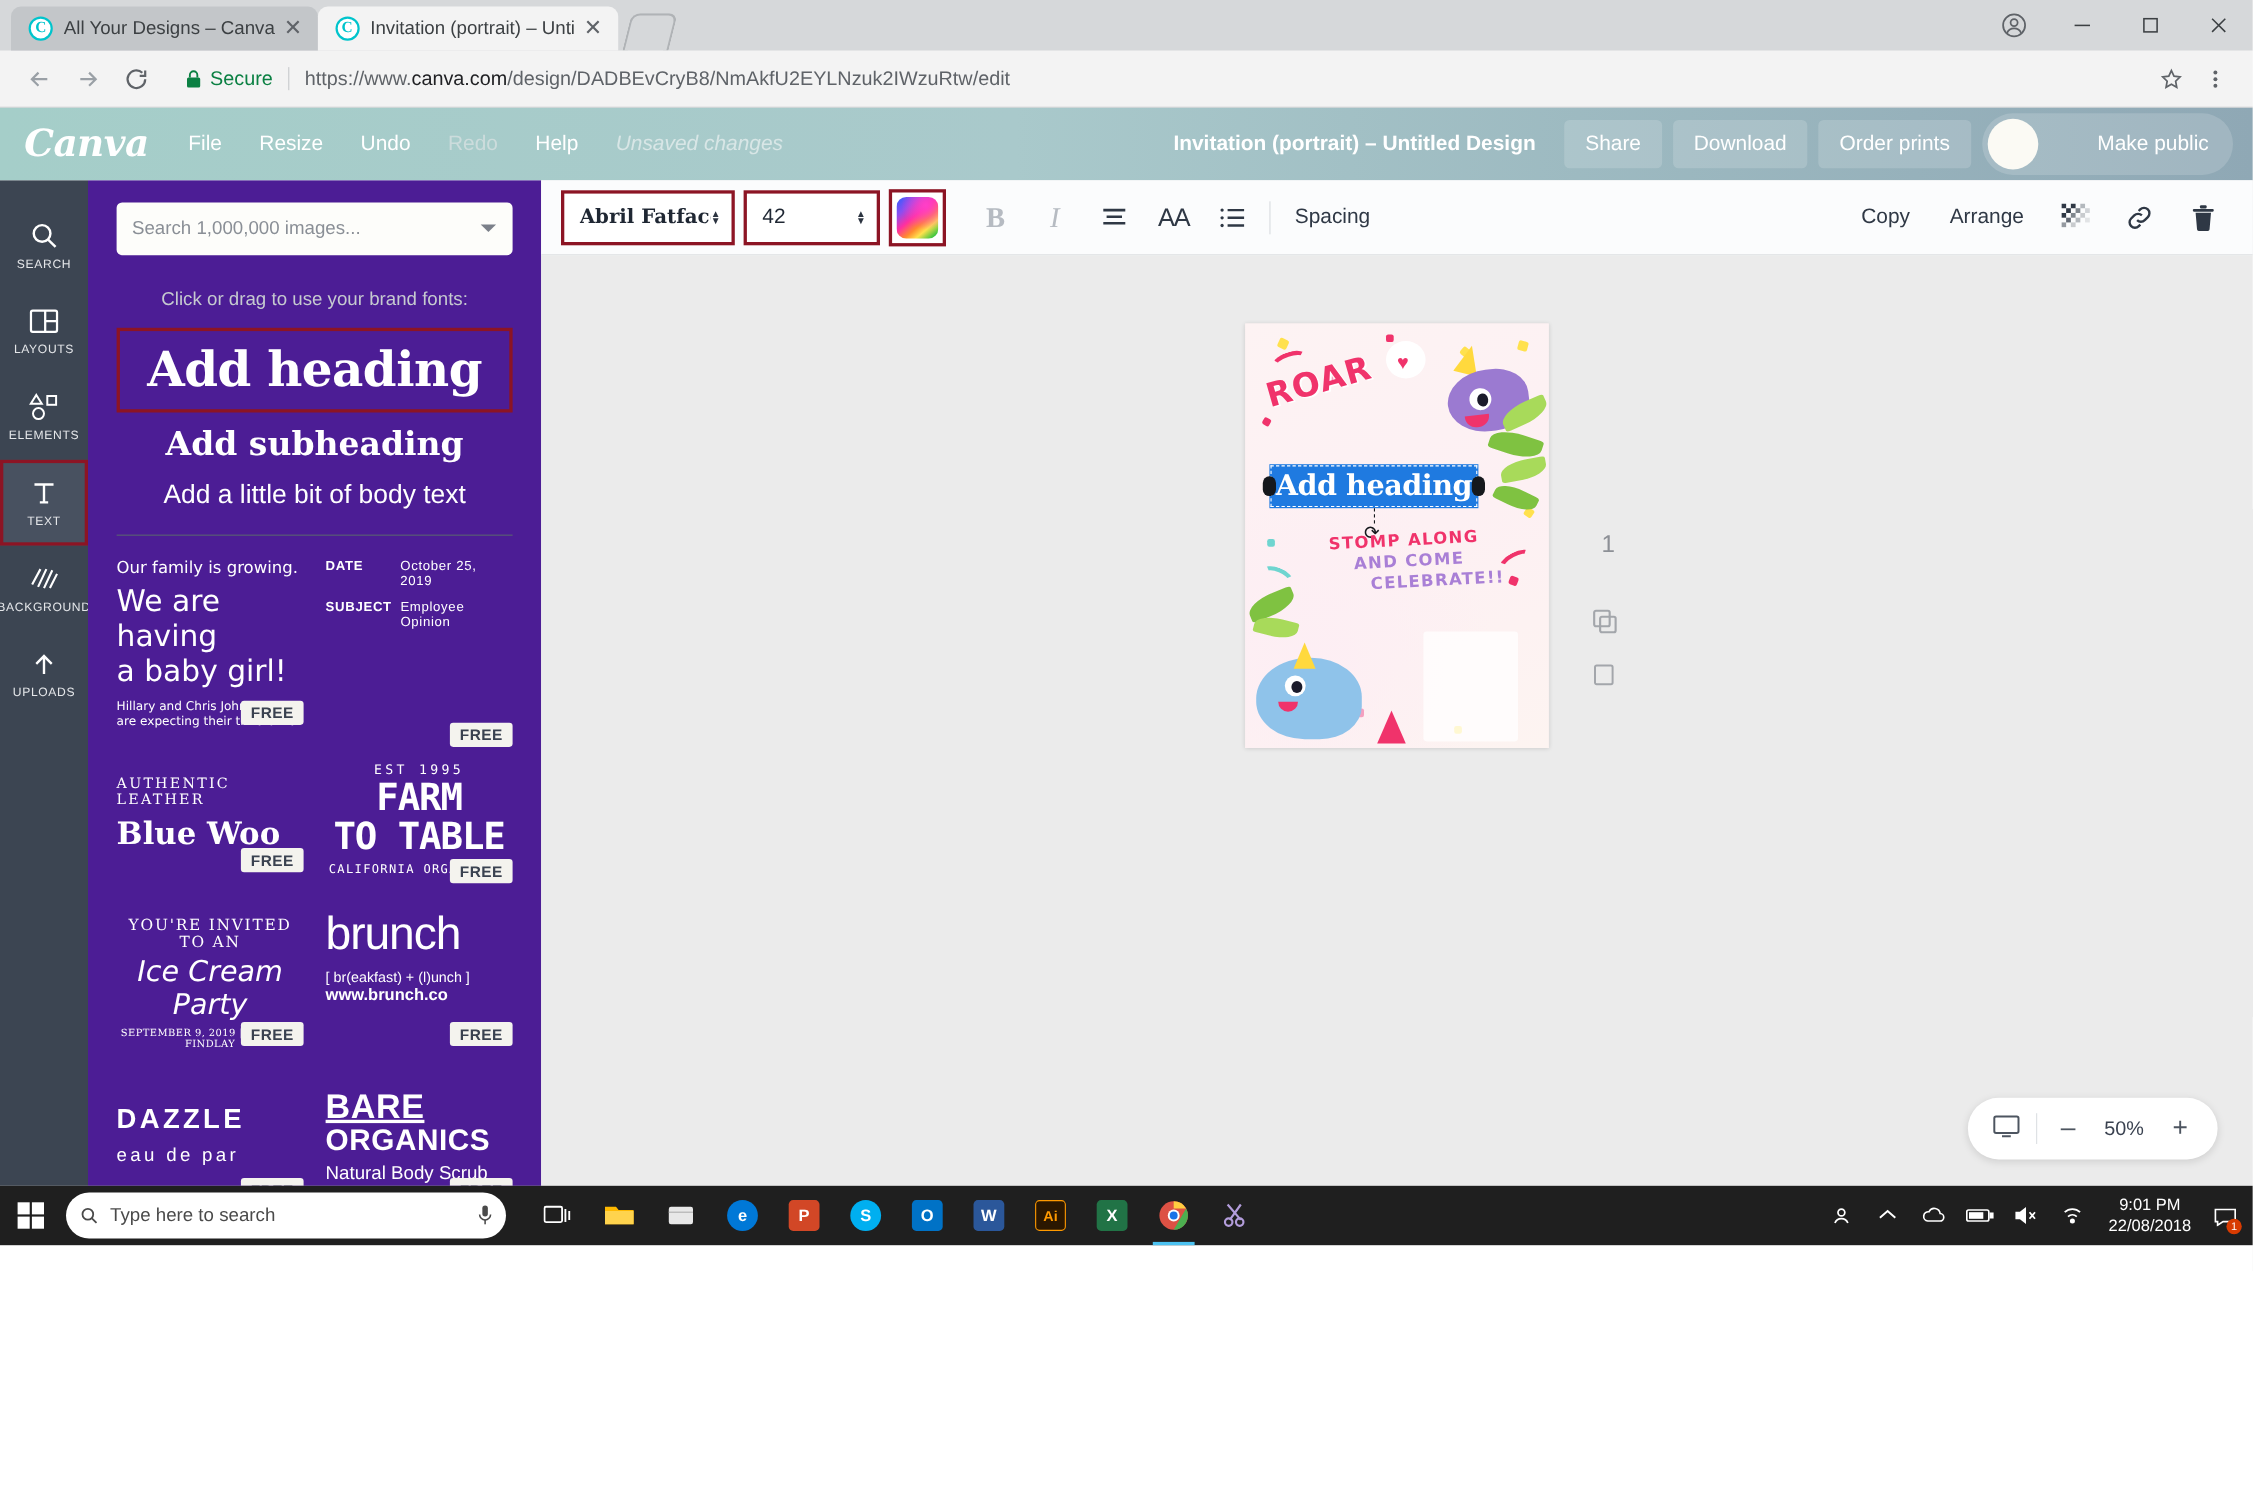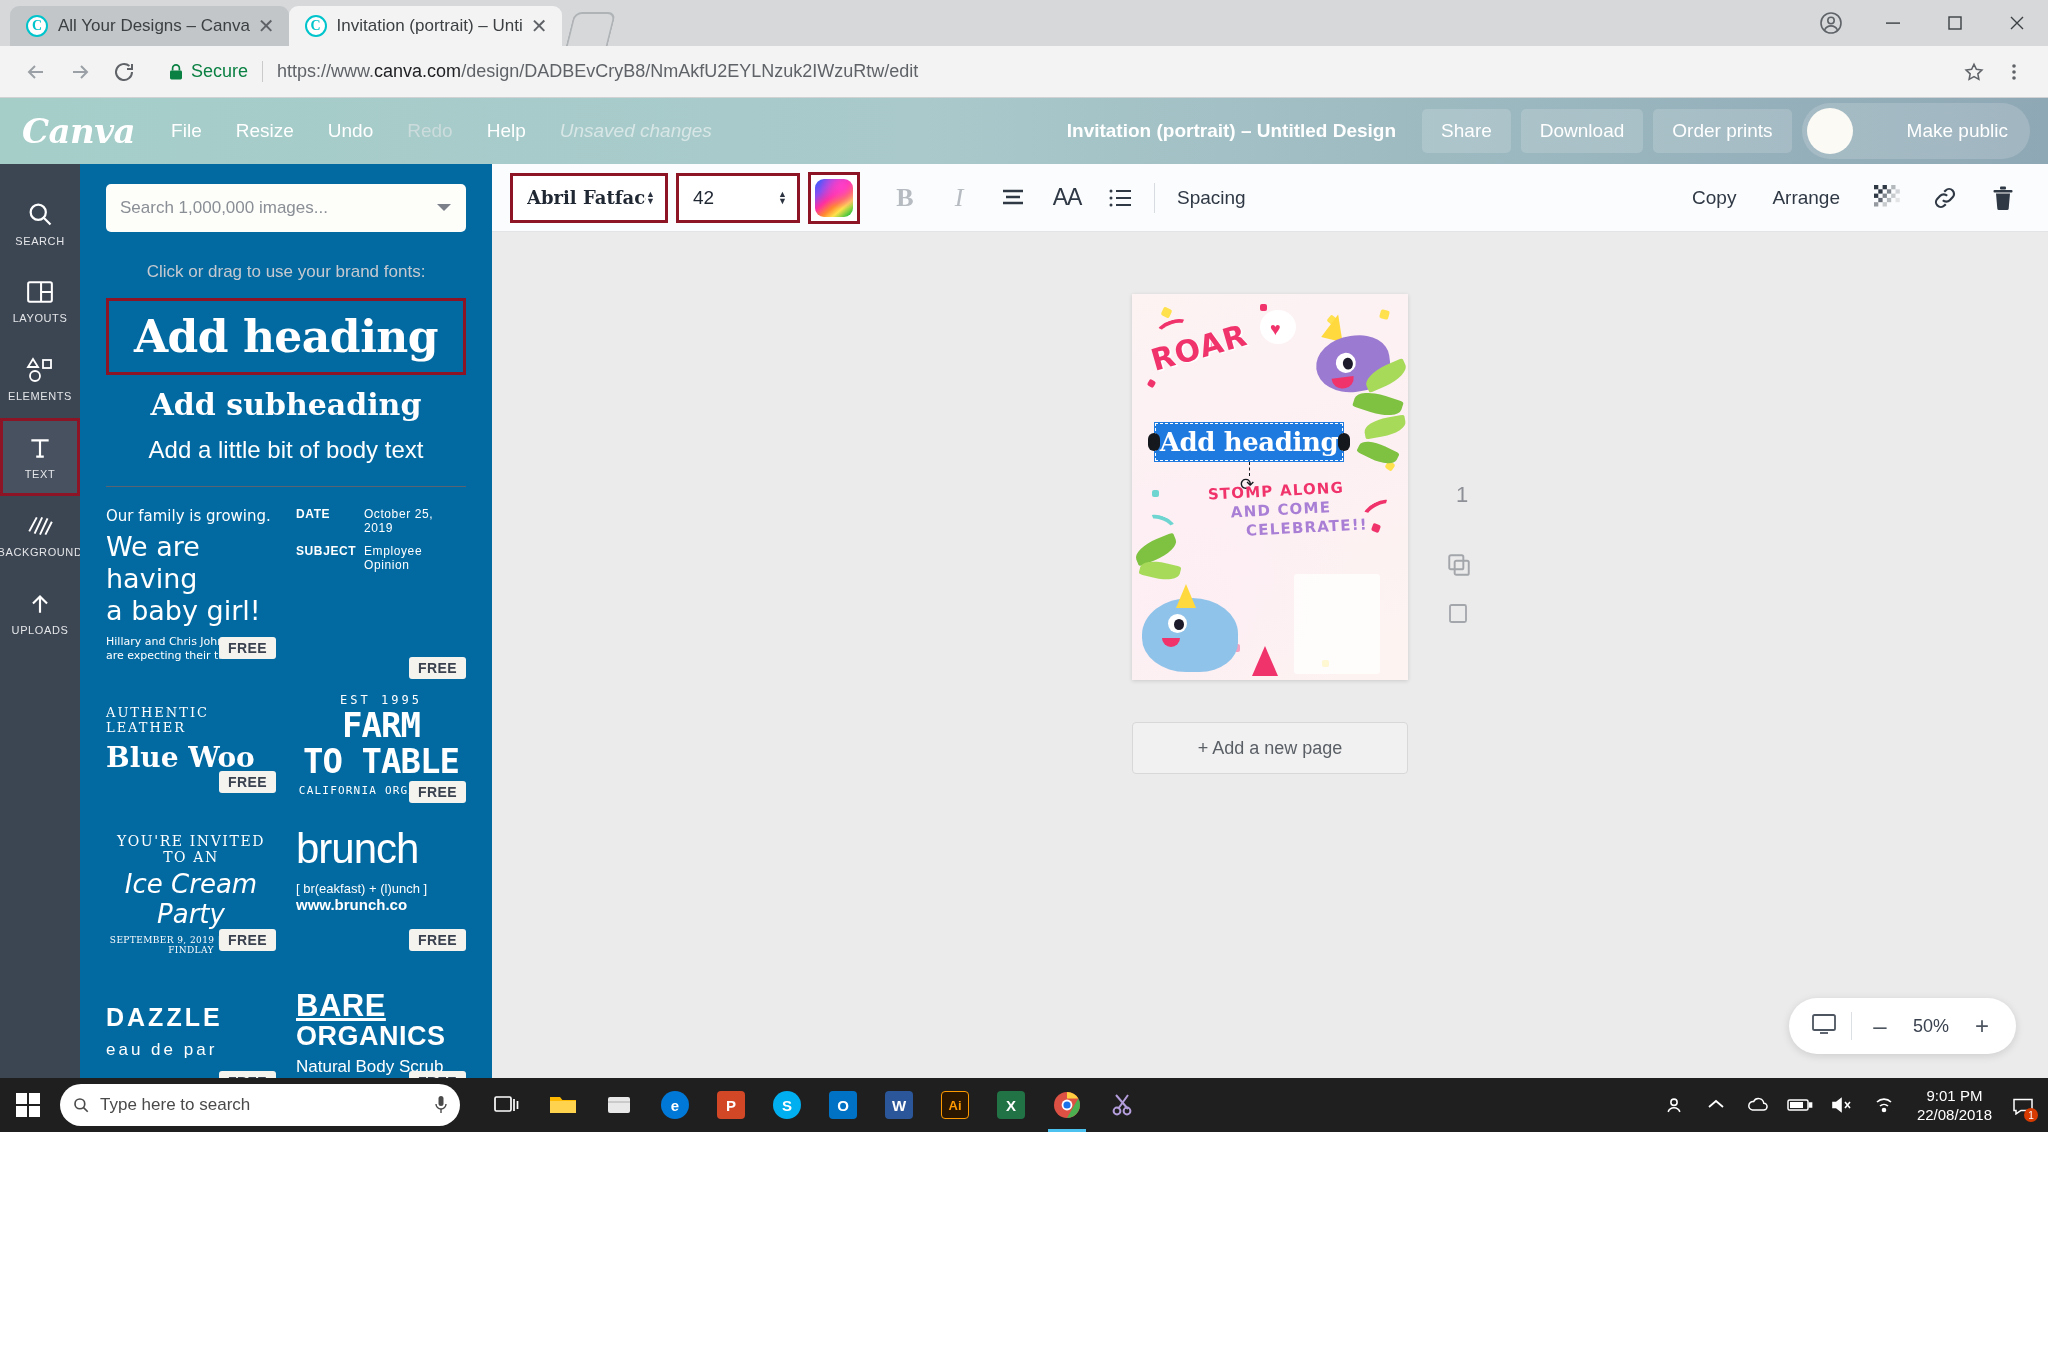--- a/index.html
+++ b/index.html
@@ -222,21 +222,21 @@
   .rail-item.selected::after {
     content: "";
     position: absolute;
     inset: 0;
     border: 3px solid #8c1424;
   }
 
   
   .panel {
     width: 412px;
-    background: #0369a1;
+    background: #4c1d95;
     flex: none;
     padding: 20px 26px 0 26px;
     overflow: hidden;
     position: relative;
   }
   .panel-search {
     height: 48px;
     background: #fdfdfa;
     border-radius: 5px;
     display: flex;
@@ -1115,21 +1115,20 @@
       <div class="side-tools">
         <svg width="26" height="26" viewBox="0 0 24 24" fill="none" stroke="currentColor" stroke-width="1.8">
           <rect x="3" y="3" width="13" height="13" rx="1.5"></rect>
             <rect x="8" y="8" width="13" height="13" rx="1.5"></rect>
         </svg>
         <svg width="24" height="26" viewBox="0 0 24 26" fill="none" stroke="currentColor" stroke-width="1.8">
           <rect x="4" y="5" width="16" height="17" rx="1.5"></rect>
         </svg>
       </div>
 
-      <div class="add-page-btn">+ Add a new page</div>
 
       <div class="zoom-bar">
         <span class="z-btn">
           <svg width="26" height="24" viewBox="0 0 26 24" fill="none" stroke="#4d5560" stroke-width="1.8">
             <rect x="2" y="3" width="22" height="15" rx="1.6"></rect>
               <path d="M9 21h8"></path>
           </svg>
         </span>
         <span class="zoom-sep"></span>
         <span class="z-btn">–</span>

